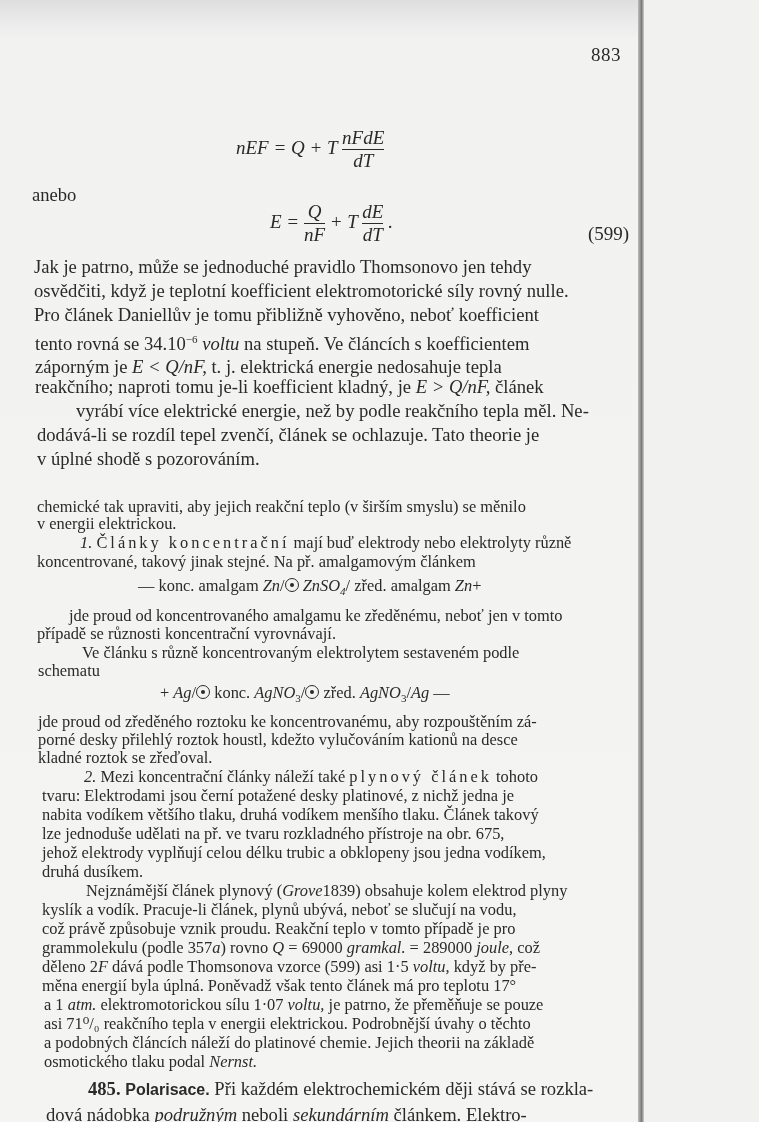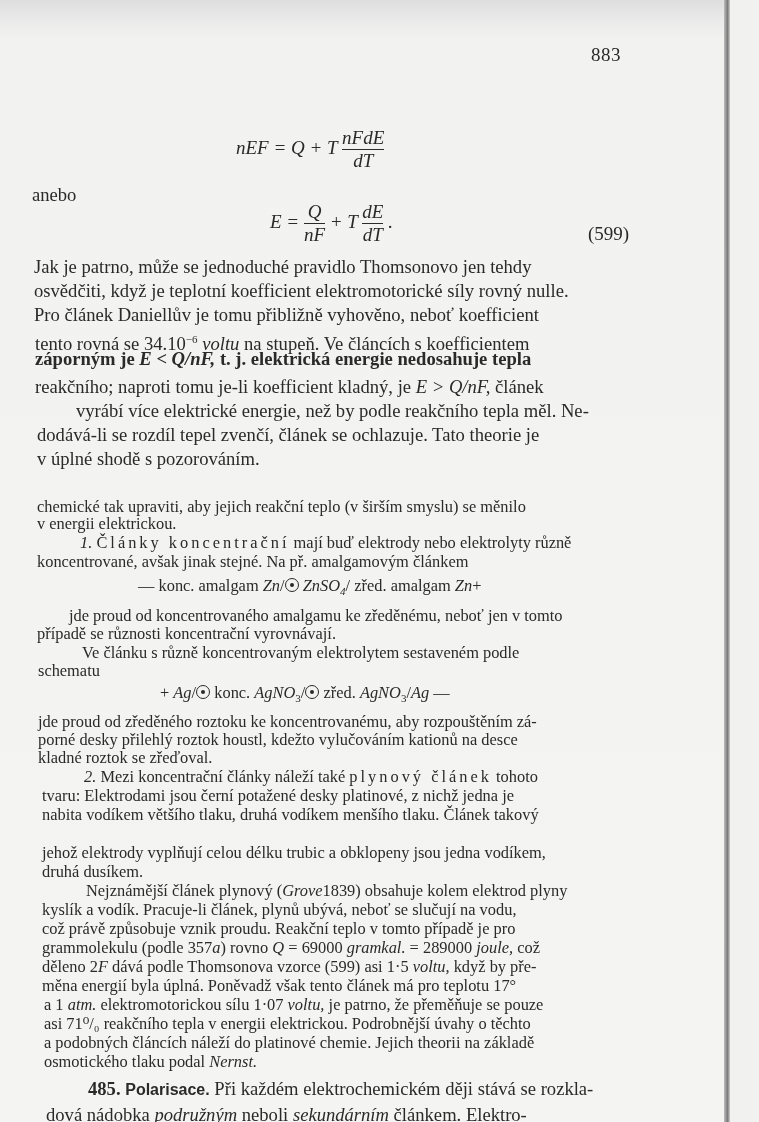--- a/index.html
+++ b/index.html
@@ -3,21 +3,21 @@
 <meta charset="utf-8">
 <style>
   html, body { margin:0; padding:0; }
   body {
     width:759px; height:1122px; overflow:hidden; position:relative;
     background:#f1f1f0;
     font-family:"Liberation Serif", "DejaVu Serif", serif;
     color:#2a2a2a;
   }
   .page {
-    position:absolute; left:0; top:0; width:730px; height:1122px;
+    position:absolute; left:0; top:0; width:644px; height:1122px;
     background:linear-gradient(to bottom, #dedede 0px, #e9e9e9 18px, #f2f2f1 40px, #f4f4f3 100%);
   }
   .right-edge {
     position:absolute; right:0; top:0; width:6px; height:1122px;
     background:linear-gradient(to right, #bdbdbd, #7a7a7a 60%, #cfcfcf);
   }
   .page-number {
     position:absolute; left:591px; top:44px; font-size:19px; letter-spacing:0.5px;
   }
   .line {
@@ -78,21 +78,21 @@
   <div class="eq-no" style="left:588px;top:223px;">(599)</div>
 
   <div class="line" style="left:34px;top:256px;">Jak je patrno, může se jednoduché pravidlo Thomsonovo jen tehdy</div>
   <div class="line" style="left:34px;top:280px;">osvědčiti, když je teplotní koefficient elektromotorické síly rovný nulle.</div>
   <div class="line" style="left:34px;top:304px;">Pro článek Daniellův je tomu přibližně vyhověno, neboť koefficient</div>
   <div class="line" style="left:35px;top:328px;">
     <span>tento rovná se 34.10</span><sup>−6</sup>
     <span class="i">voltu</span>
     <span>na stupeň. Ve článcích s koefficientem</span>
   </div>
-  <div class="line" style="left:35px;top:348px;font-weight:bold;">
+  <div class="line" style="left:35px;top:356px;">
     <span>záporným je</span>
     <span class="i">E &lt; Q/nF,</span>
     <span>t. j. elektrická energie nedosahuje tepla</span>
   </div>
   <div class="line" style="left:35px;top:376px;">
     <span>reakčního; naproti tomu je-li koefficient kladný, je</span>
     <span class="i">E &gt; Q/nF,</span>
     <span>článek</span>
   </div>
   <div class="line" style="left:35px;top:400px;margin-left:41px;">vyrábí více elektrické energie, než by podle reakčního tepla měl. Ne-</div>
@@ -100,21 +100,21 @@
   <div class="line" style="left:37px;top:448px;">v úplné shodě s pozorováním.</div>
 
   <div class="line small" style="left:37px;top:497px;">chemické tak upraviti, aby jejich reakční teplo (v širším smyslu) se měnilo</div>
   <div class="line small" style="left:37px;top:514px;">v energii elektrickou.</div>
 
   <div class="line small" style="left:80px;top:533px;">
     <span class="i">1.</span>
     <span class="sp">Články koncentrační</span>
     <span>mají buď elektrody nebo elektrolyty různě</span>
   </div>
-  <div class="line small" style="left:37px;top:552px;">koncentrované, avšak jinak stejné. Na př. amalgamovým článkem</div>
+  <div class="line small" style="left:37px;top:552px;">koncentrované, takový jinak stejné. Na př. amalgamovým článkem</div>
 
   <div class="line small" style="left:138px;top:576px;">
     <span>—</span>
     <span>konc. amalgam</span>
     <span class="i">Zn</span><span>/</span><span class="odot"></span>
     <span class="i">ZnSO</span><sub class="i">4</sub><span>/</span>
     <span>zřed. amalgam</span>
     <span class="i">Zn</span><span>+</span>
   </div>
 
@@ -139,20 +139,21 @@
   <div class="line small" style="left:38px;top:748px;">kladné roztok se zřeďoval.</div>
 
   <div class="line small" style="left:84px;top:767px;">
     <span class="i">2.</span>
     <span>Mezi koncentrační články náleží také</span>
     <span class="sp">plynový článek</span>
     <span>tohoto</span>
   </div>
   <div class="line small" style="left:42px;top:786px;">tvaru: Elektrodami jsou černí potažené desky platinové, z nichž jedna je</div>
   <div class="line small" style="left:42px;top:805px;">nabita vodíkem většího tlaku, druhá vodíkem menšího tlaku. Článek takový</div>
+  <div class="line small" style="left:42px;top:824px;">lze jednoduše udělati na př. ve tvaru rozkladného přístroje na obr. 675,</div>
   <div class="line small" style="left:42px;top:843px;">jehož elektrody vyplňují celou délku trubic a obklopeny jsou jedna vodíkem,</div>
   <div class="line small" style="left:42px;top:862px;">druhá dusíkem.</div>
 
   <div class="line small" style="left:86px;top:881px;">
     <span>Nejznámější článek plynový (</span><span class="i">Grove</span><span>1839) obsahuje kolem elektrod plyny</span>
   </div>
   <div class="line small" style="left:42px;top:900px;">kyslík a vodík. Pracuje-li článek, plynů ubývá, neboť se slučují na vodu,</div>
   <div class="line small" style="left:42px;top:919px;">což právě způsobuje vznik proudu. Reakční teplo v tomto případě je pro</div>
   <div class="line small" style="left:42px;top:938px;">
     <span>grammolekulu (podle 357</span><span class="i">a</span><span>) rovno</span>

